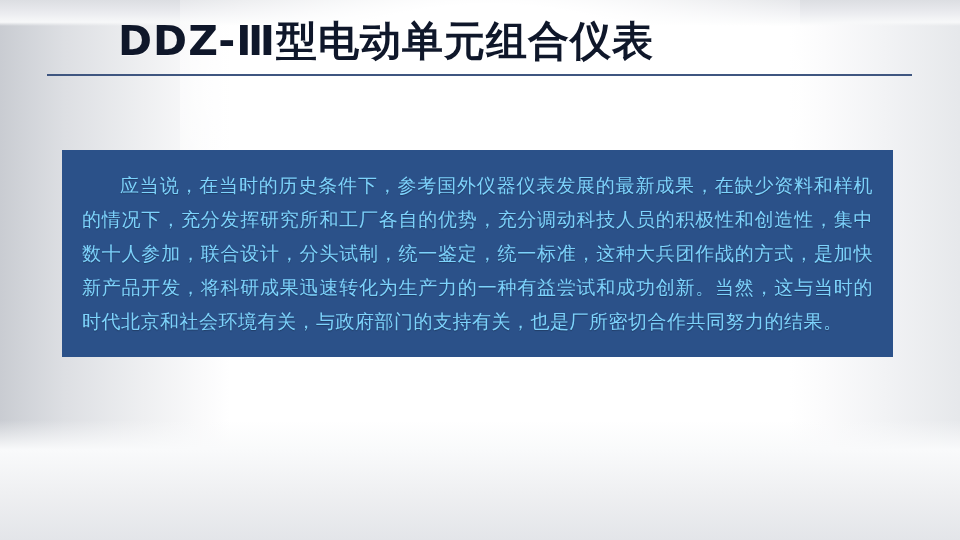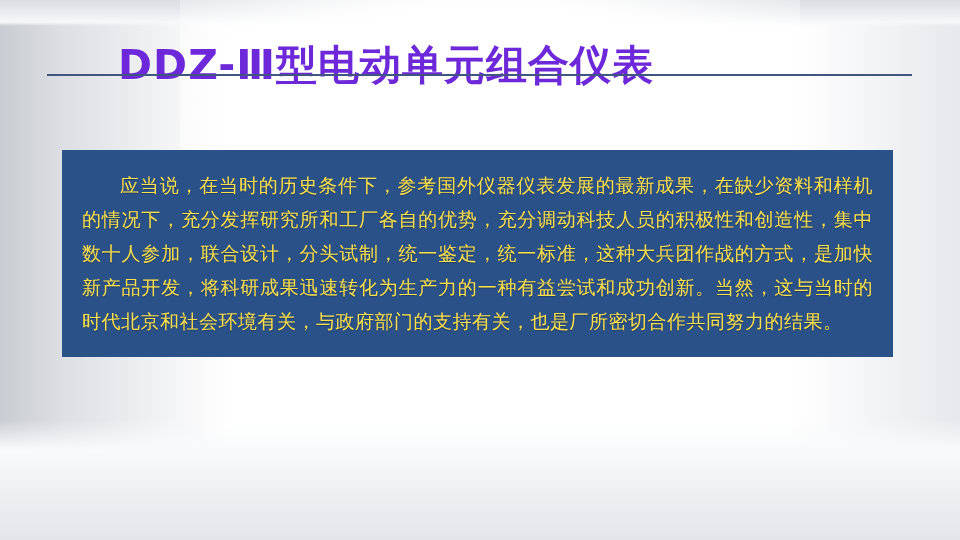--- a/index.html
+++ b/index.html
@@ -47,45 +47,44 @@
   }
 
   
   .title {
     position:absolute;
     left:0; top:16px; width:772px;
     text-align:center;
     font-size:41px;
     font-weight:bold;
     letter-spacing:1px;
-    color:#6d28d9;
+    color:#0f172a;
     white-space:nowrap;
     line-height:1.25;
     text-shadow:0 1px 0 rgba(255,255,255,0.55);
-    margin-top:24px;
   }
   .title .latin { font-family:"DejaVu Sans","Liberation Sans",sans-serif; }
 
   .title-rule {
     position:absolute;
     left:47px; top:74px;
     width:865px; height:2px;
     background:#3f5680;
   }
 
   
   .body-panel {
     position:absolute;
     left:62px; top:150px;
     width:831px; height:207px;
     background:#2b5189;
     padding:18px 20px 10px 20px;
   }
   .body-text {
-    color:#fde047;
+    color:#7dd3fc;
     font-size:19px;
     line-height:34px;
     text-align:justify;
     text-align-last:left;
     text-indent:2em;
     letter-spacing:0.5px;
     font-family:"DejaVu Sans","Liberation Sans",sans-serif;
     text-shadow:0 1px 1px rgba(0,0,0,0.25);
   }
 </style>

